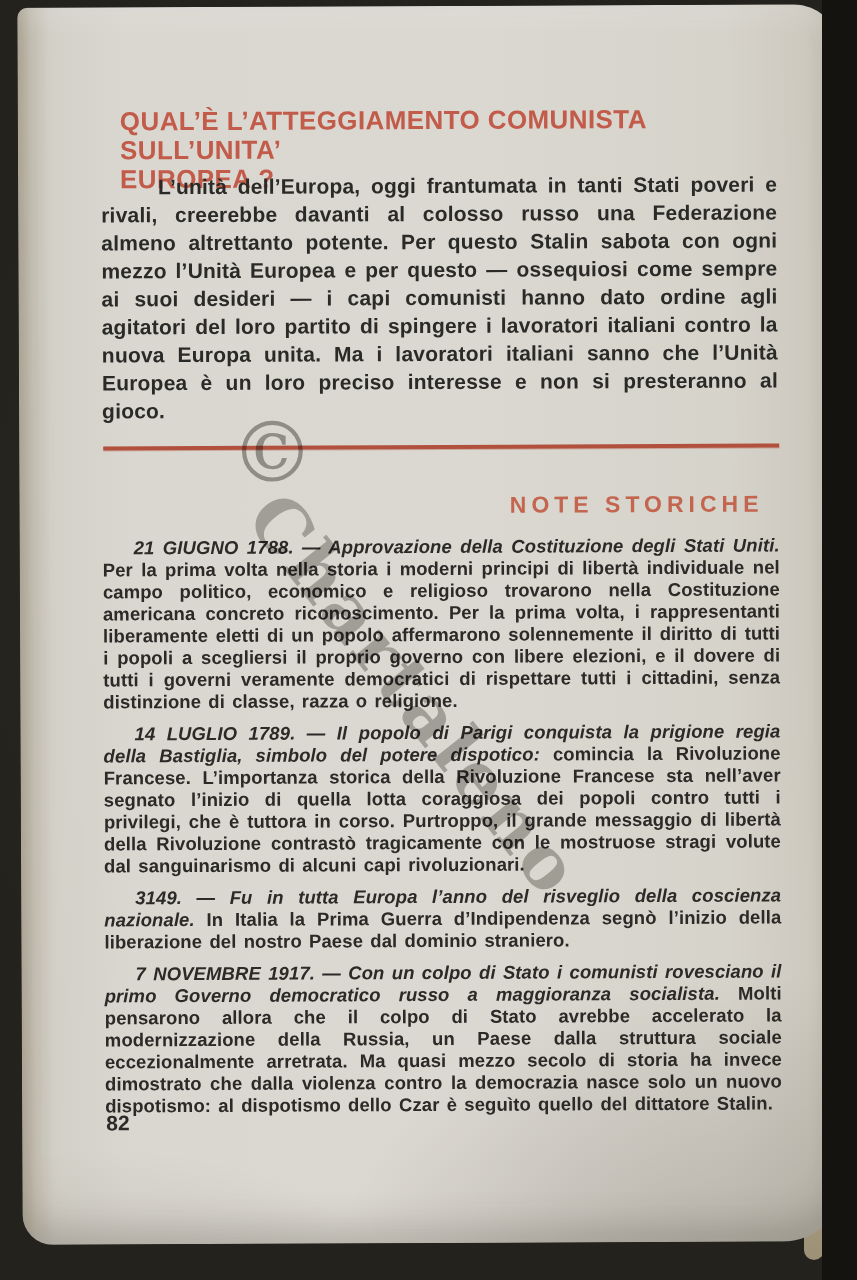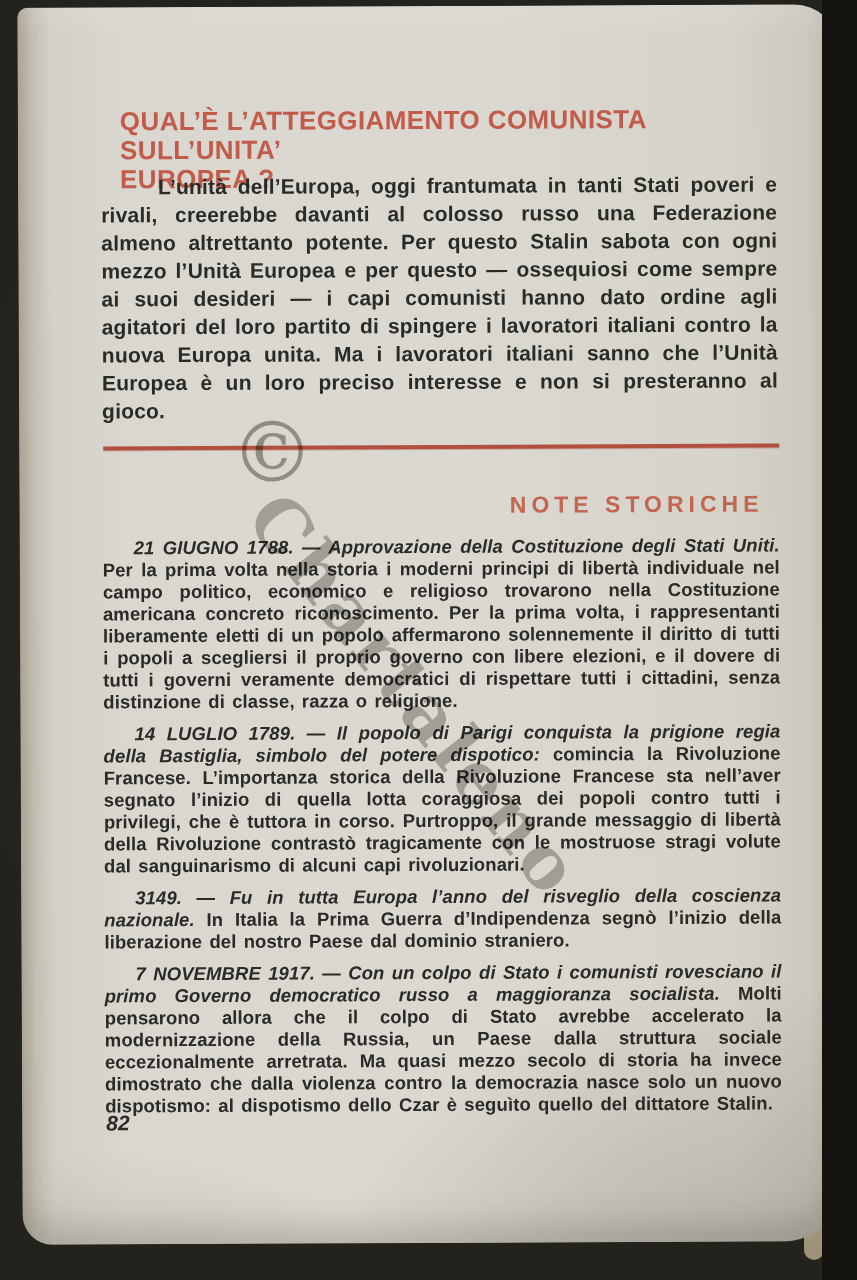--- a/index.html
+++ b/index.html
@@ -59,21 +59,21 @@
   .entries{
     position:absolute; left:83px; top:530px; width:677px;
     font-size:18.5px; line-height:22px; font-weight:bold;
     color:#2b2a27; text-align:justify;
     word-spacing:2px; letter-spacing:0.1px;
   }
   .entry{margin:0 0 10px 0; text-indent:31px;}
   .lead{font-style:italic;}
   .page-number{
     position:absolute; left:84px; top:1104px; margin:0;
-    font-size:21px; font-weight:bold; font-style:italic; color:#2b2a27;
+    font-size:21px; font-weight:bold; color:#2b2a27;
   }
   .wm-copy{
     position:absolute; left:211px; top:404px;
     font-family:"DejaVu Serif", serif;
     font-size:84px; line-height:84px; font-weight:normal;
     color:rgba(108,106,100,0.60);
     mix-blend-mode:multiply;
   }
   .wm-text{
     position:absolute; left:278px; top:470px;

